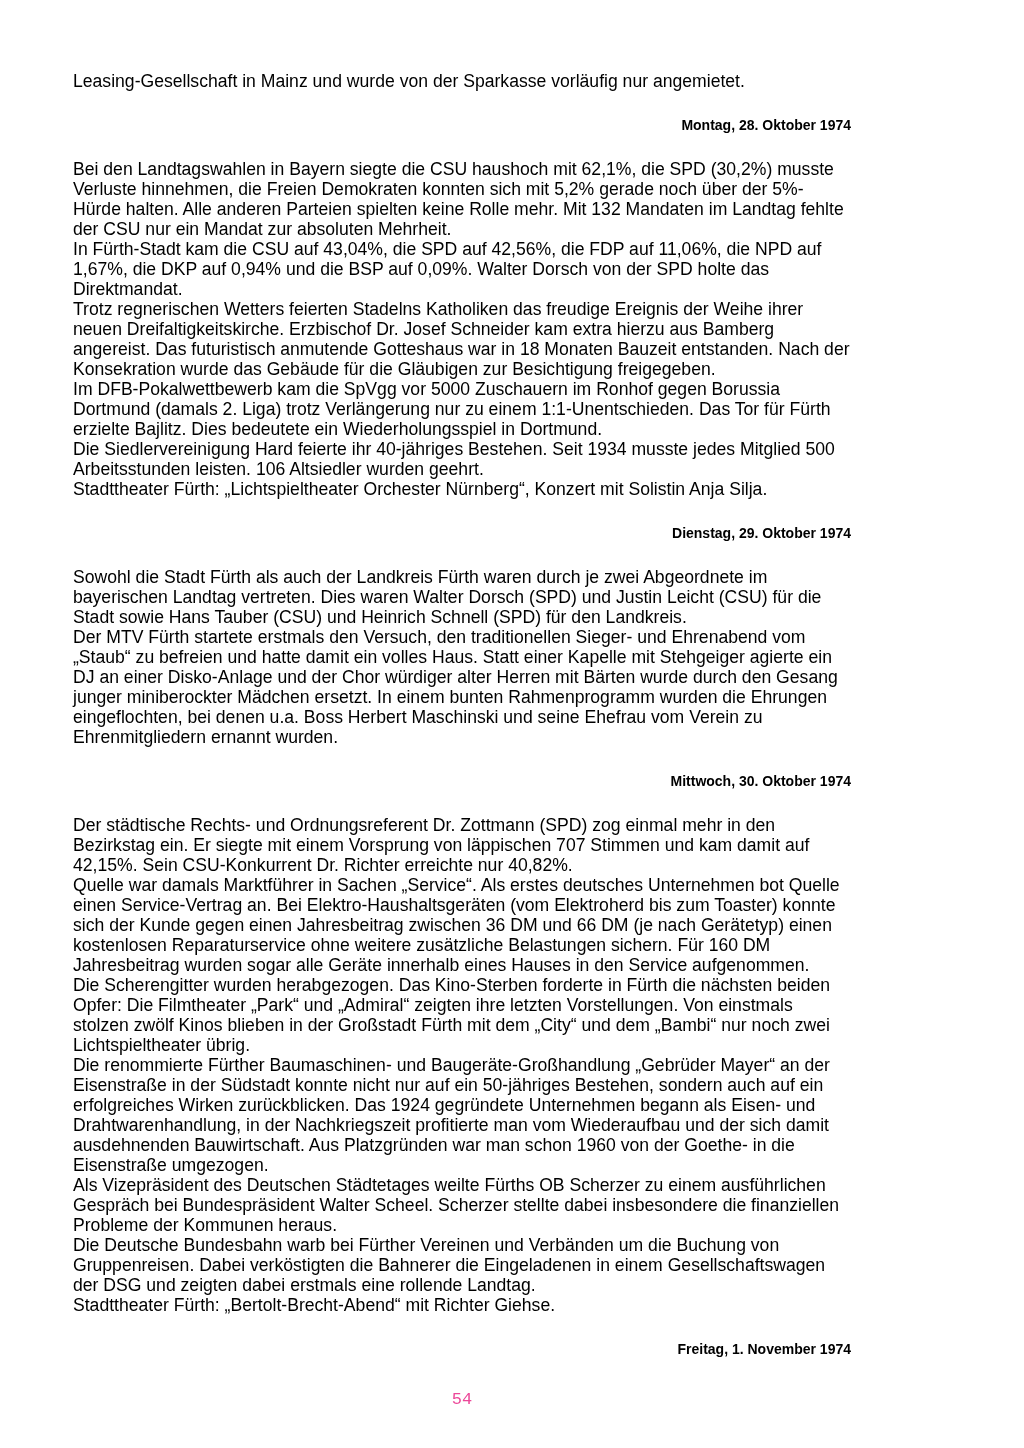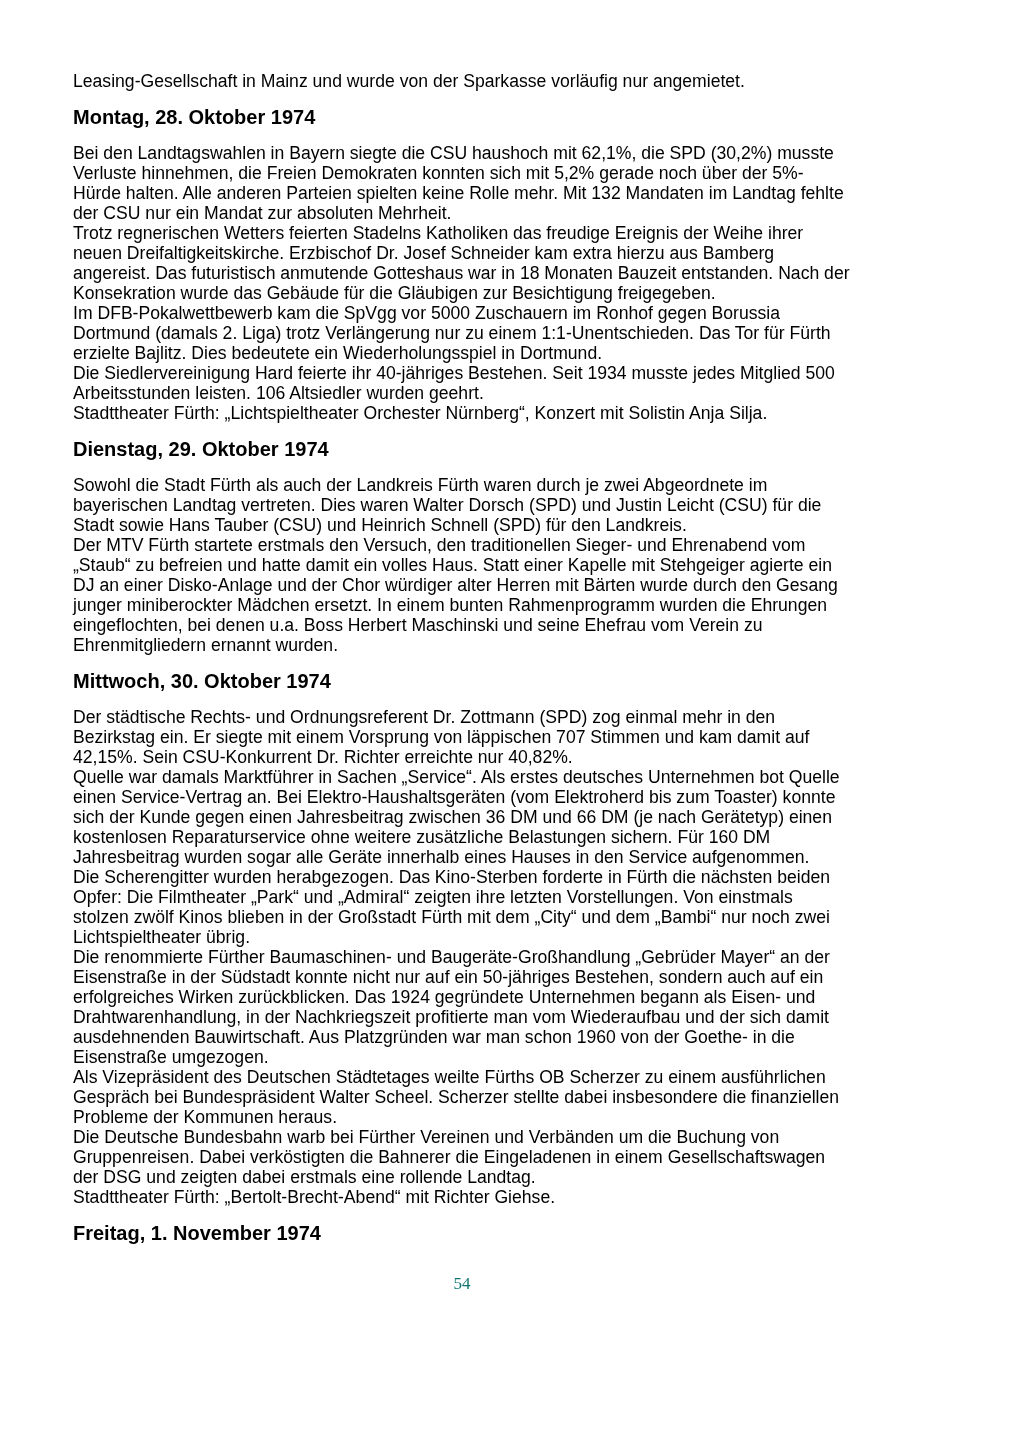--- a/index.html
+++ b/index.html
@@ -15,44 +15,46 @@
     height: 1448px;
     padding: 71px 73px 0 73px;
     background: #ffffff;
     color: #000000;
     font-family: "Liberation Sans", sans-serif;
     font-size: 17.6px;
     line-height: 20px;
   }
   .body-par { margin: 0; }
   .section-heading {
-    margin: 16px 0;
-    font-size: 20px;
+    margin: 24px 0;
+    font-size: 14px;
     line-height: 20px;
     font-weight: bold;
     color: #000000;
+    text-align: right;
   }
   .page-number {
     margin-top: 31px;
     text-align: center;
-    font-family: Liberation Serif, serif;
+    font-family: Liberation Mono, monospace;
     font-size: 17px;
     line-height: 20px;
-    color: #0f766e;
+    color: #ec4899;
   }
 </style>
 </head>
 <body>
 
 <div class="page">
 
   <p class="body-par">Leasing-Gesellschaft in Mainz und wurde von der Sparkasse vorläufig nur angemietet.</p>
 
   <h2 class="section-heading">Montag, 28. Oktober 1974</h2>
   <p class="body-par">Bei den Landtagswahlen in Bayern siegte die CSU haushoch mit 62,1%, die SPD (30,2%) musste Verluste hinnehmen, die Freien Demokraten konnten sich mit 5,2% gerade noch über der 5%-Hürde halten. Alle anderen Parteien spielten keine Rolle mehr. Mit 132 Mandaten im Landtag fehlte der CSU nur ein Mandat zur absoluten Mehrheit.</p>
+  <p class="body-par">In Fürth-Stadt kam die CSU auf 43,04%, die SPD auf 42,56%, die FDP auf 11,06%, die NPD auf 1,67%, die DKP auf 0,94% und die BSP auf 0,09%. Walter Dorsch von der SPD holte das Direktmandat.</p>
   <p class="body-par">Trotz regnerischen Wetters feierten Stadelns Katholiken das freudige Ereignis der Weihe ihrer neuen Dreifaltigkeitskirche. Erzbischof Dr. Josef Schneider kam extra hierzu aus Bamberg angereist. Das futuristisch anmutende Gotteshaus war in 18 Monaten Bauzeit entstanden. Nach der Konsekration wurde das Gebäude für die Gläubigen zur Besichtigung freigegeben.</p>
   <p class="body-par">Im DFB-Pokalwettbewerb kam die SpVgg vor 5000 Zuschauern im Ronhof gegen Borussia Dortmund (damals 2. Liga) trotz Verlängerung nur zu einem 1:1-Unentschieden. Das Tor für Fürth erzielte Bajlitz. Dies bedeutete ein Wiederholungsspiel in Dortmund.</p>
   <p class="body-par">Die Siedlervereinigung Hard feierte ihr 40-jähriges Bestehen. Seit 1934 musste jedes Mitglied 500 Arbeitsstunden leisten. 106 Altsiedler wurden geehrt.</p>
   <p class="body-par">Stadttheater Fürth: „Lichtspieltheater Orchester Nürnberg“, Konzert mit Solistin Anja Silja.</p>
 
   <h2 class="section-heading">Dienstag, 29. Oktober 1974</h2>
   <p class="body-par">Sowohl die Stadt Fürth als auch der Landkreis Fürth waren durch je zwei Abgeordnete im bayerischen Landtag vertreten. Dies waren Walter Dorsch (SPD) und Justin Leicht (CSU) für die Stadt sowie Hans Tauber (CSU) und Heinrich Schnell (SPD) für den Landkreis.</p>
   <p class="body-par">Der MTV Fürth startete erstmals den Versuch, den traditionellen Sieger- und Ehrenabend vom „Staub“ zu befreien und hatte damit ein volles Haus. Statt einer Kapelle mit Stehgeiger agierte ein DJ an einer Disko-Anlage und der Chor würdiger alter Herren mit Bärten wurde durch den Gesang junger miniberockter Mädchen ersetzt. In einem bunten Rahmenprogramm wurden die Ehrungen eingeflochten, bei denen u.a. Boss Herbert Maschinski und seine Ehefrau vom Verein zu Ehrenmitgliedern ernannt wurden.</p>
 
   <h2 class="section-heading">Mittwoch, 30. Oktober 1974</h2>

